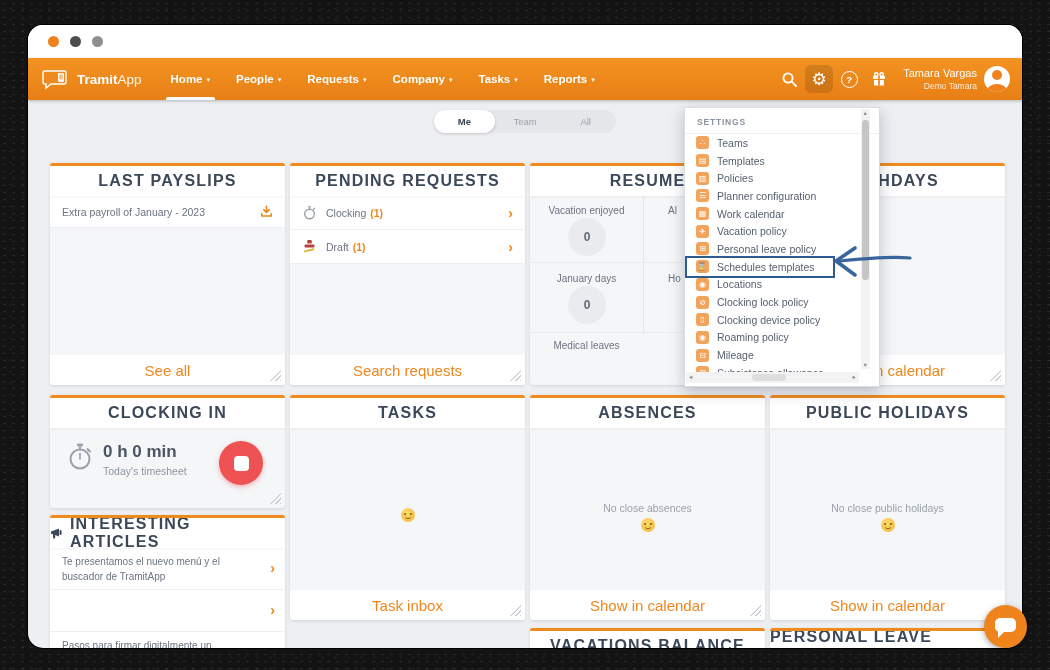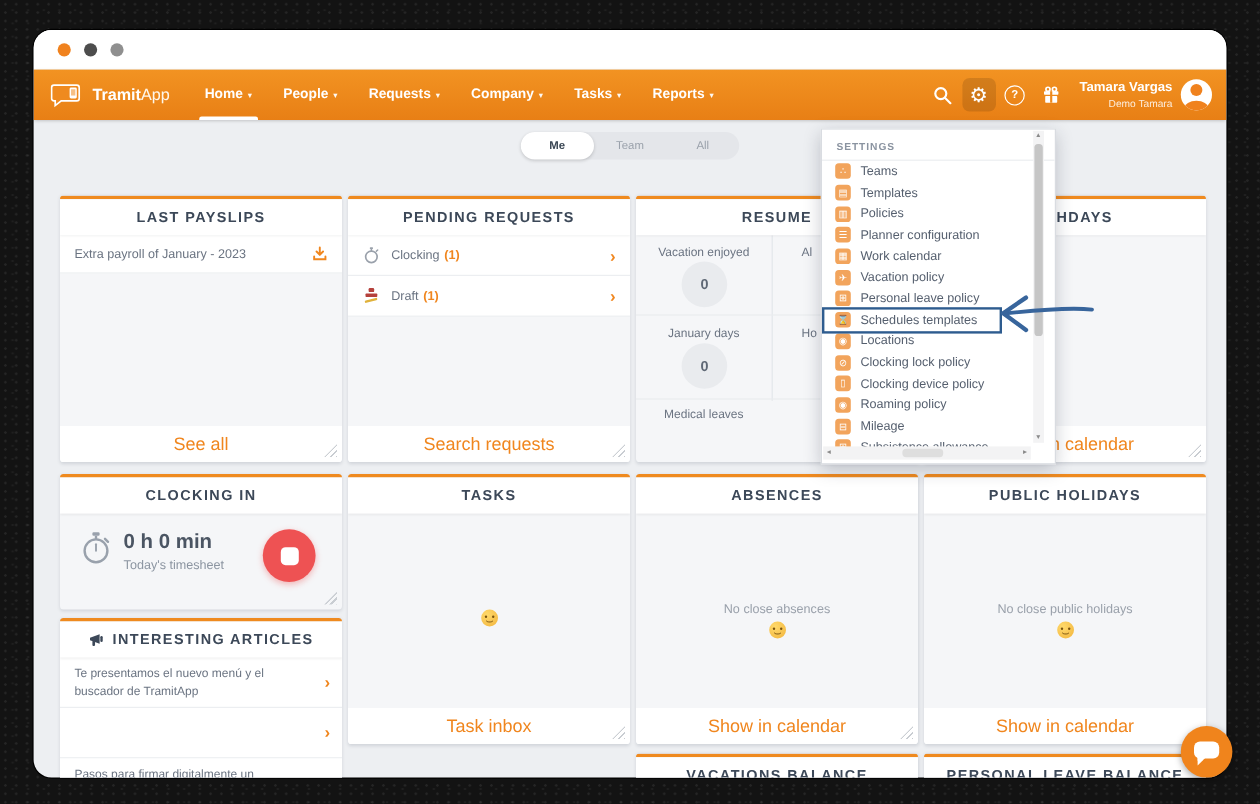--- a/index.html
+++ b/index.html
@@ -30,39 +30,39 @@
             background:#fff;border-radius:2px 2px 0 0}
   .nav-right{margin-left:auto;display:flex;align-items:center}
   .icon-btn{width:28px;height:28px;display:flex;align-items:center;justify-content:center;
             border-radius:6px;margin-left:2px;cursor:pointer}
   .icon-btn.active{background:rgba(0,0,0,.12)}
   .gear-glyph{font-size:17px;line-height:1;color:#fff}
   .help-glyph{width:15px;height:15px;border:1.7px solid #fff;border-radius:50%;
               display:flex;align-items:center;justify-content:center;font-size:9.5px;font-weight:700}
   .help-glyph::before{content:"?"}
   .user-block{text-align:right;margin-left:10px;line-height:1.2}
-  .user-name{font-size:11px;font-weight:700}
+  .user-name{font-size:11px;font-weight:400}
   .user-sub{font-size:8.5px;opacity:.85}
   .avatar{width:26px;height:26px;border-radius:50%;background:#fff;position:relative;
           overflow:hidden;margin-left:7px;cursor:pointer}
   .avatar::before{content:"";position:absolute;top:4px;left:8px;width:10px;height:10px;
           background:#f0821e;border-radius:50%}
   .avatar::after{content:"";position:absolute;bottom:-5px;left:3px;width:20px;height:13px;
           background:#f0821e;border-radius:50% 50% 0 0}
   
   .toggle{position:absolute;left:406px;top:85px;width:182px;height:23px;background:#e4e6ea;
           border-radius:12px;display:flex;z-index:5}
   .seg{flex:1;text-align:center;font-size:9.5px;color:#9aa1ab;line-height:23px;cursor:pointer}
   .seg.active{background:#fff;border-radius:12px;color:#3a4654;font-weight:700;
           box-shadow:0 1px 3px rgba(0,0,0,.18)}
   
   .card{position:absolute;background:#f5f6f8;border-radius:3px;border-top:3px solid #ef8a1f;
         box-shadow:0 1px 3px rgba(50,60,80,.15);display:flex;flex-direction:column;overflow:hidden}
   .card-h{height:30px;min-height:30px;background:#fff;display:flex;align-items:center;justify-content:center;
-          gap:6px;font-size:12px;font-weight:700;letter-spacing:1.2px;color:#3c4858;
+          gap:6px;font-size:16px;font-weight:700;letter-spacing:1.2px;color:#3c4858;
           box-shadow:0 1px 2px rgba(0,0,0,.06);position:relative;z-index:2}
   .card-b{flex:1;position:relative}
   .card-f{height:30px;min-height:30px;background:#fff;display:flex;align-items:center;justify-content:center;
           font-size:15px;color:#f0861e;position:relative;cursor:pointer}
   .rsz{position:absolute;right:4px;bottom:4px;width:11px;height:11px;cursor:nwse-resize;
        clip-path:polygon(100% 0,100% 100%,0 100%);
        background:repeating-linear-gradient(135deg,#c9cdd2 0 1.5px,transparent 1.5px 3.6px)}
   .row-item{background:#fff;border-bottom:1px solid #eceef1;display:flex;align-items:center;
        padding:0 12px;font-size:10.5px;color:#6b7482;cursor:pointer}
   .chev-r{margin-left:auto;color:#f0861e;font-size:14px;font-weight:700}

